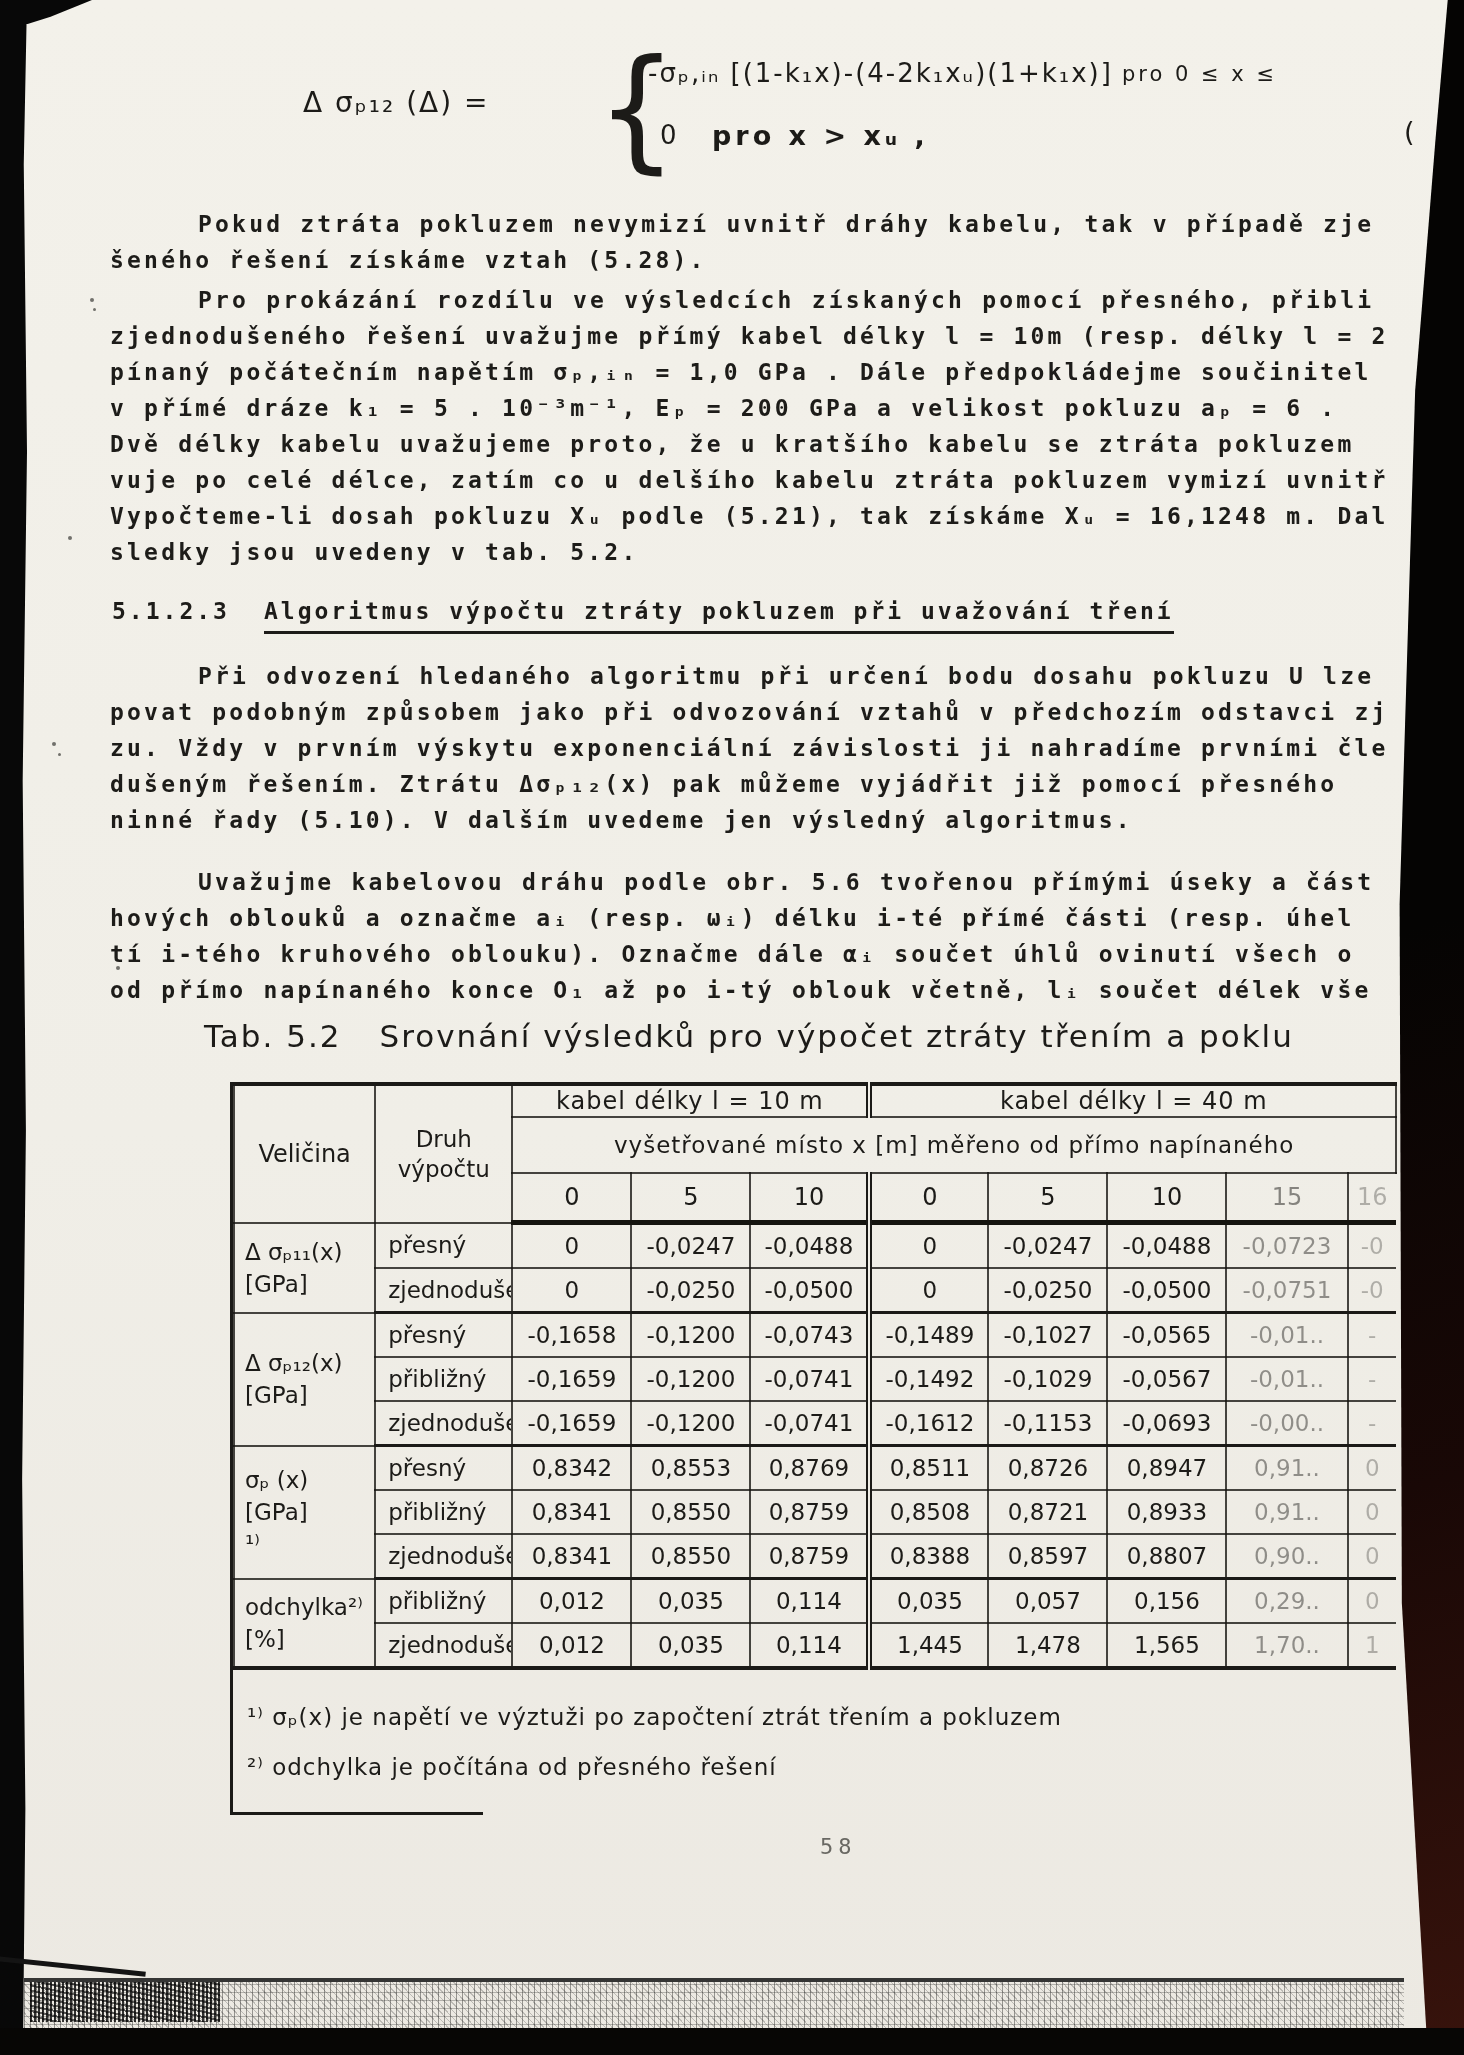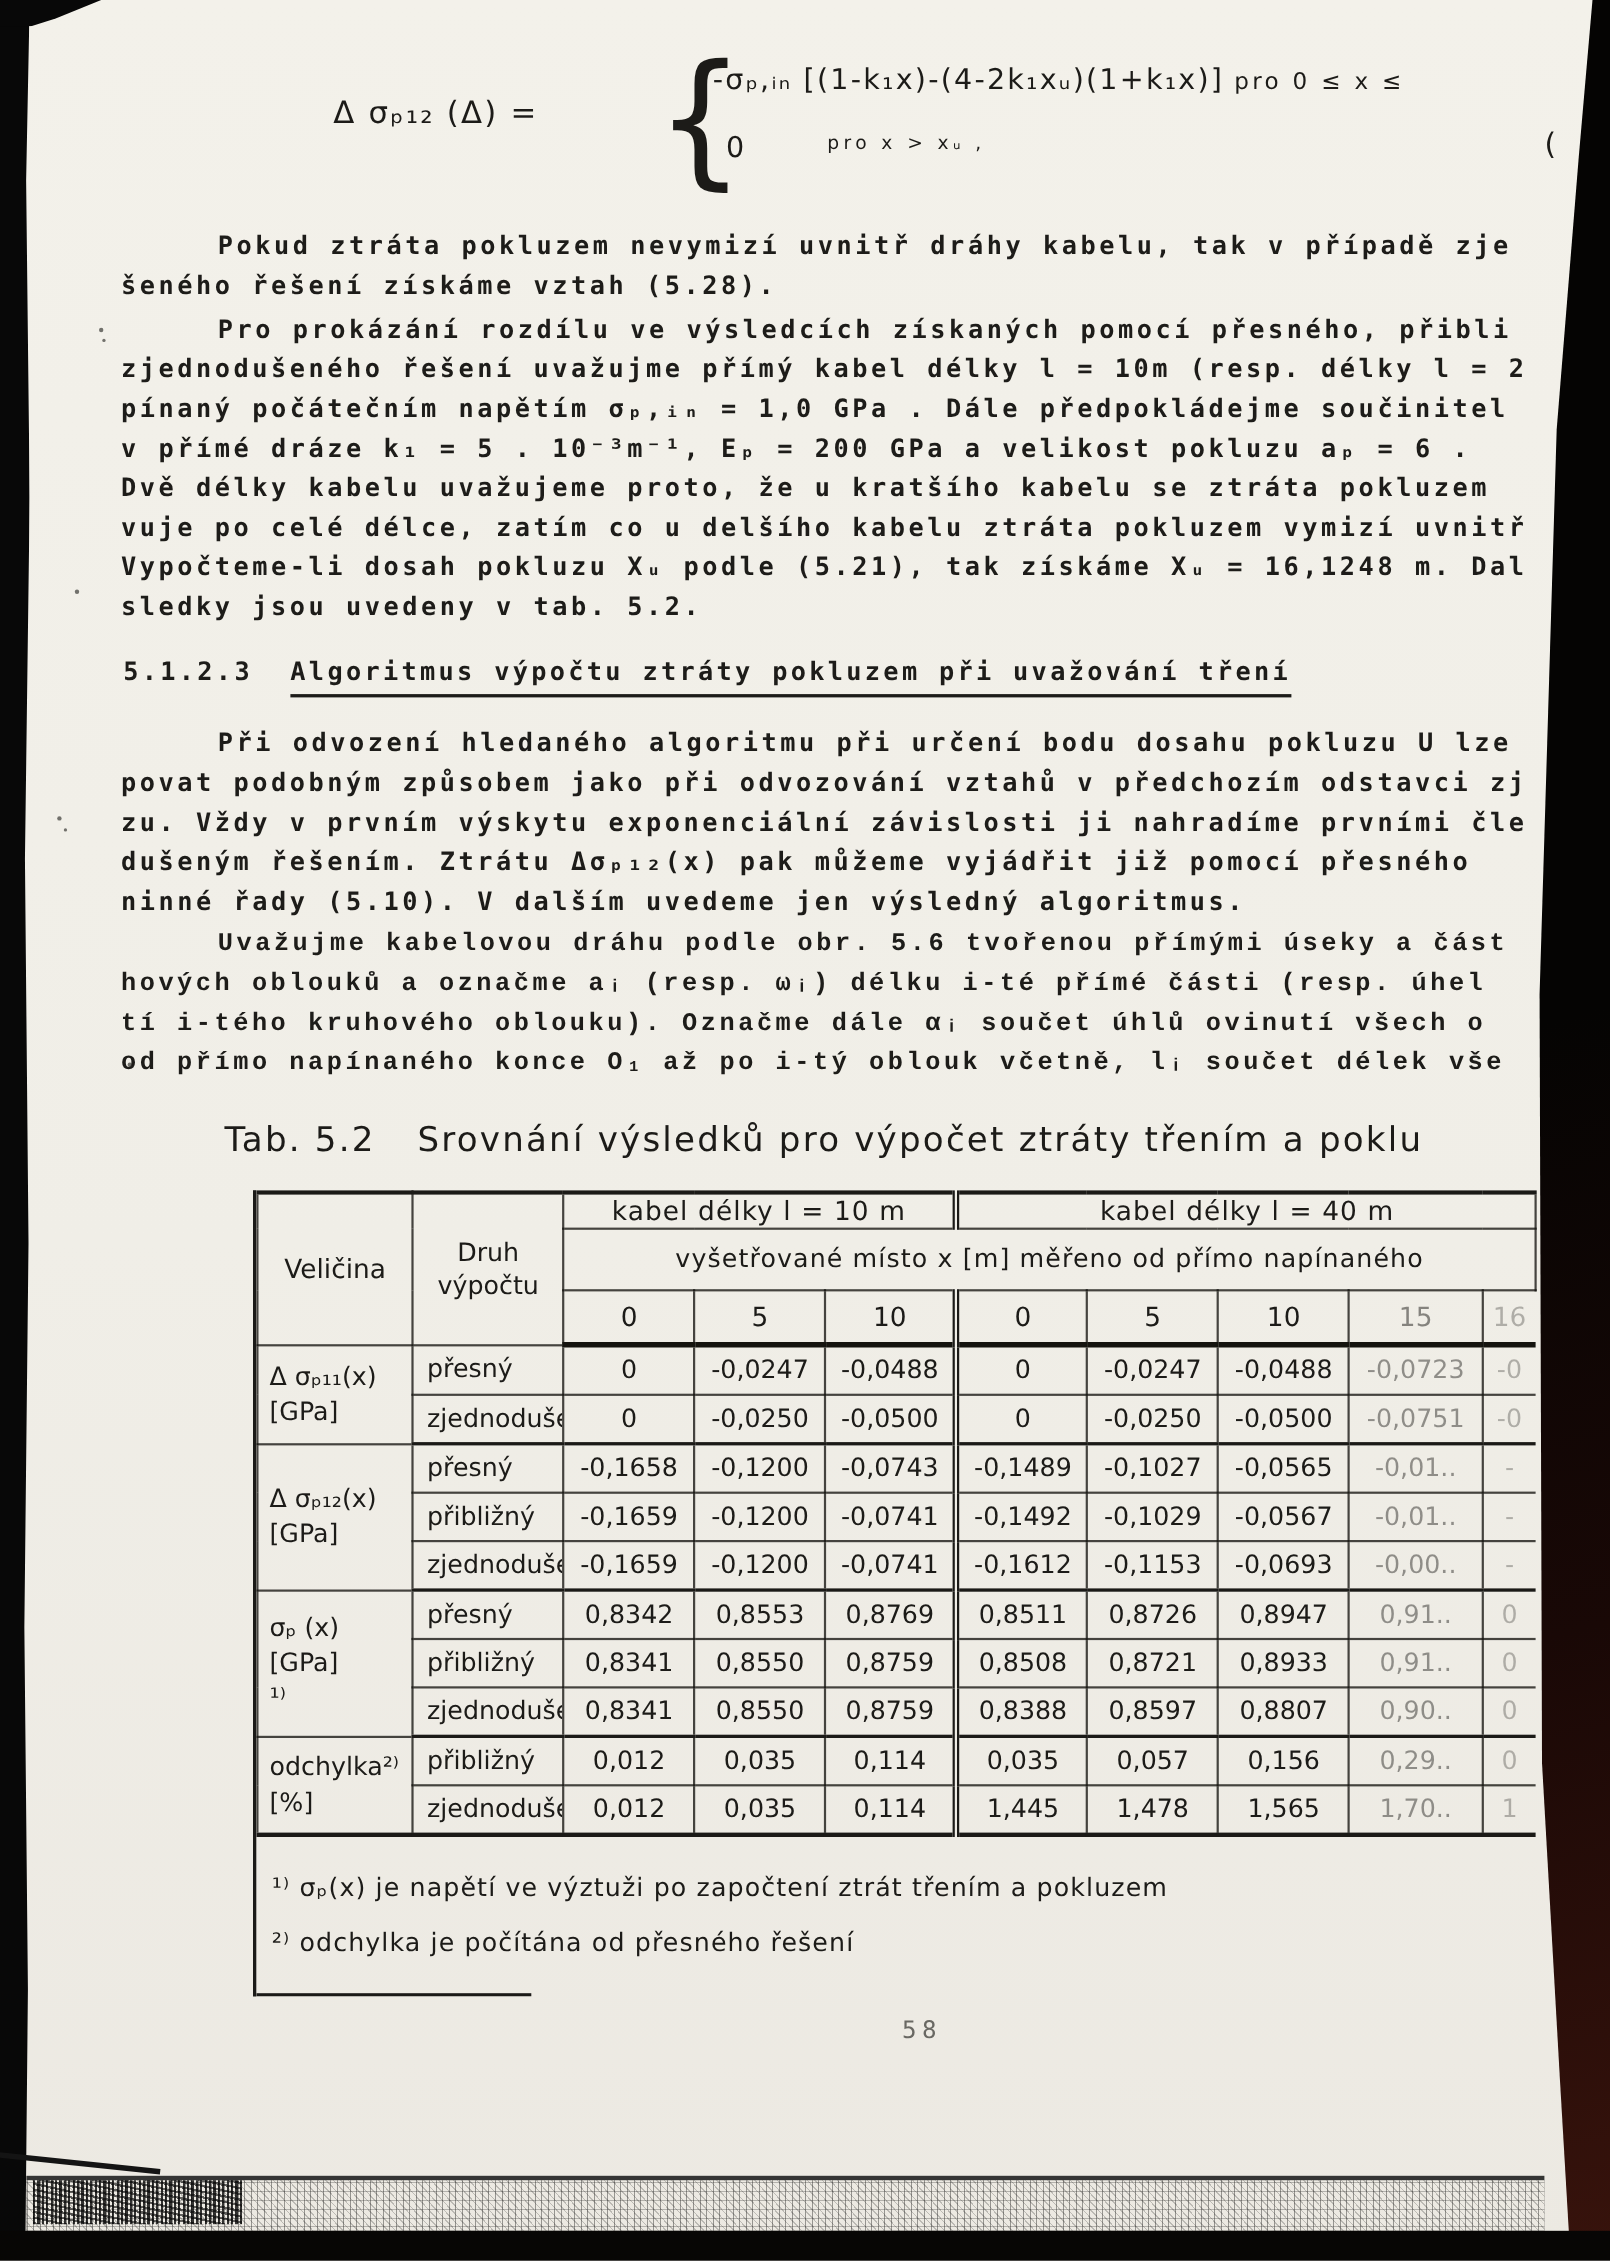--- a/index.html
+++ b/index.html
@@ -34,21 +34,21 @@
          font-size:23px;line-height:36px;letter-spacing:3.2px;color:#1d1c19;}
   .tline{white-space:nowrap;}
   .tline.indent{padding-left:88px;}
   
   .fx{position:absolute;font-family:"DejaVu Sans",sans-serif;color:#1c1b18;white-space:nowrap;}
   .fx-lhs{left:303px;top:86px;font-size:28px;letter-spacing:2px;}
   .fx-brace{left:596px;top:34px;font-size:128px;font-weight:normal;transform:scaleY(1.04);color:#1c1b18;}
   .fx-case1{left:648px;top:58px;font-size:26px;letter-spacing:2px;}
   .fx-cond1{left:1122px;top:62px;font-size:21px;letter-spacing:3px;}
   .fx-case2{left:660px;top:120px;font-size:26px;}
-  .fx-cond2{left:752px;top:120px;font-size:17px;letter-spacing:4px;}
+  .fx-cond2{left:712px;top:120px;font-size:27px;letter-spacing:4px;font-weight:bold;}
   .fx-eq{left:1404px;top:116px;font-size:27px;}
   
   .heading{position:absolute;left:112px;top:598px;font-family:"DejaVu Sans Mono","DejaVu Sans",monospace;
            font-weight:bold;font-size:23px;letter-spacing:3px;color:#1d1c19;white-space:nowrap;}
   .heading .h-num{margin-right:34px;}
   .heading .h-title{border-bottom:3px solid #1d1c19;padding-bottom:7px;}
   
   .caption{position:absolute;left:204px;top:1018px;font-size:31px;letter-spacing:2px;color:#1c1b18;white-space:nowrap;}
   .caption .cap-num{margin-right:38px;}
   
@@ -111,21 +111,21 @@
   <div class="heading">
     <span class="h-num">5.1.2.3</span><span class="h-title">Algoritmus výpočtu ztráty pokluzem při uvažování tření</span>
   </div>
   <div class="ttext" style="top:658px;">
       <div class="tline indent">Při odvození hledaného algoritmu při určení bodu dosahu pokluzu U lze</div>
       <div class="tline">povat podobným způsobem jako při odvozování vztahů v předchozím odstavci zj</div>
       <div class="tline">zu. Vždy v prvním výskytu exponenciální závislosti ji nahradíme prvními čle</div>
       <div class="tline">dušeným řešením. Ztrátu Δσₚ₁₂(x)  pak můžeme vyjádřit již pomocí přesného</div>
       <div class="tline">ninné řady (5.10). V dalším uvedeme jen výsledný algoritmus.</div>
     </div>
-  <div class="ttext" style="top:840px;font-family:Liberation Mono, monospace;">
+  <div class="ttext" style="top:864px;">
       <div class="tline indent">Uvažujme kabelovou dráhu podle obr. 5.6 tvořenou přímými úseky a část</div>
       <div class="tline">hových oblouků a označme aᵢ (resp. ωᵢ) délku i-té přímé části (resp. úhel</div>
       <div class="tline">tí i-tého kruhového oblouku). Označme dále αᵢ součet úhlů ovinutí všech o</div>
       <div class="tline">od přímo napínaného konce O₁ až po i-tý oblouk včetně, lᵢ součet délek vše</div>
     </div>
 
   <div class="caption">
     <span class="cap-num">Tab. 5.2</span><span class="cap-text">Srovnání výsledků pro výpočet ztráty třením a poklu</span>
   </div>
 

